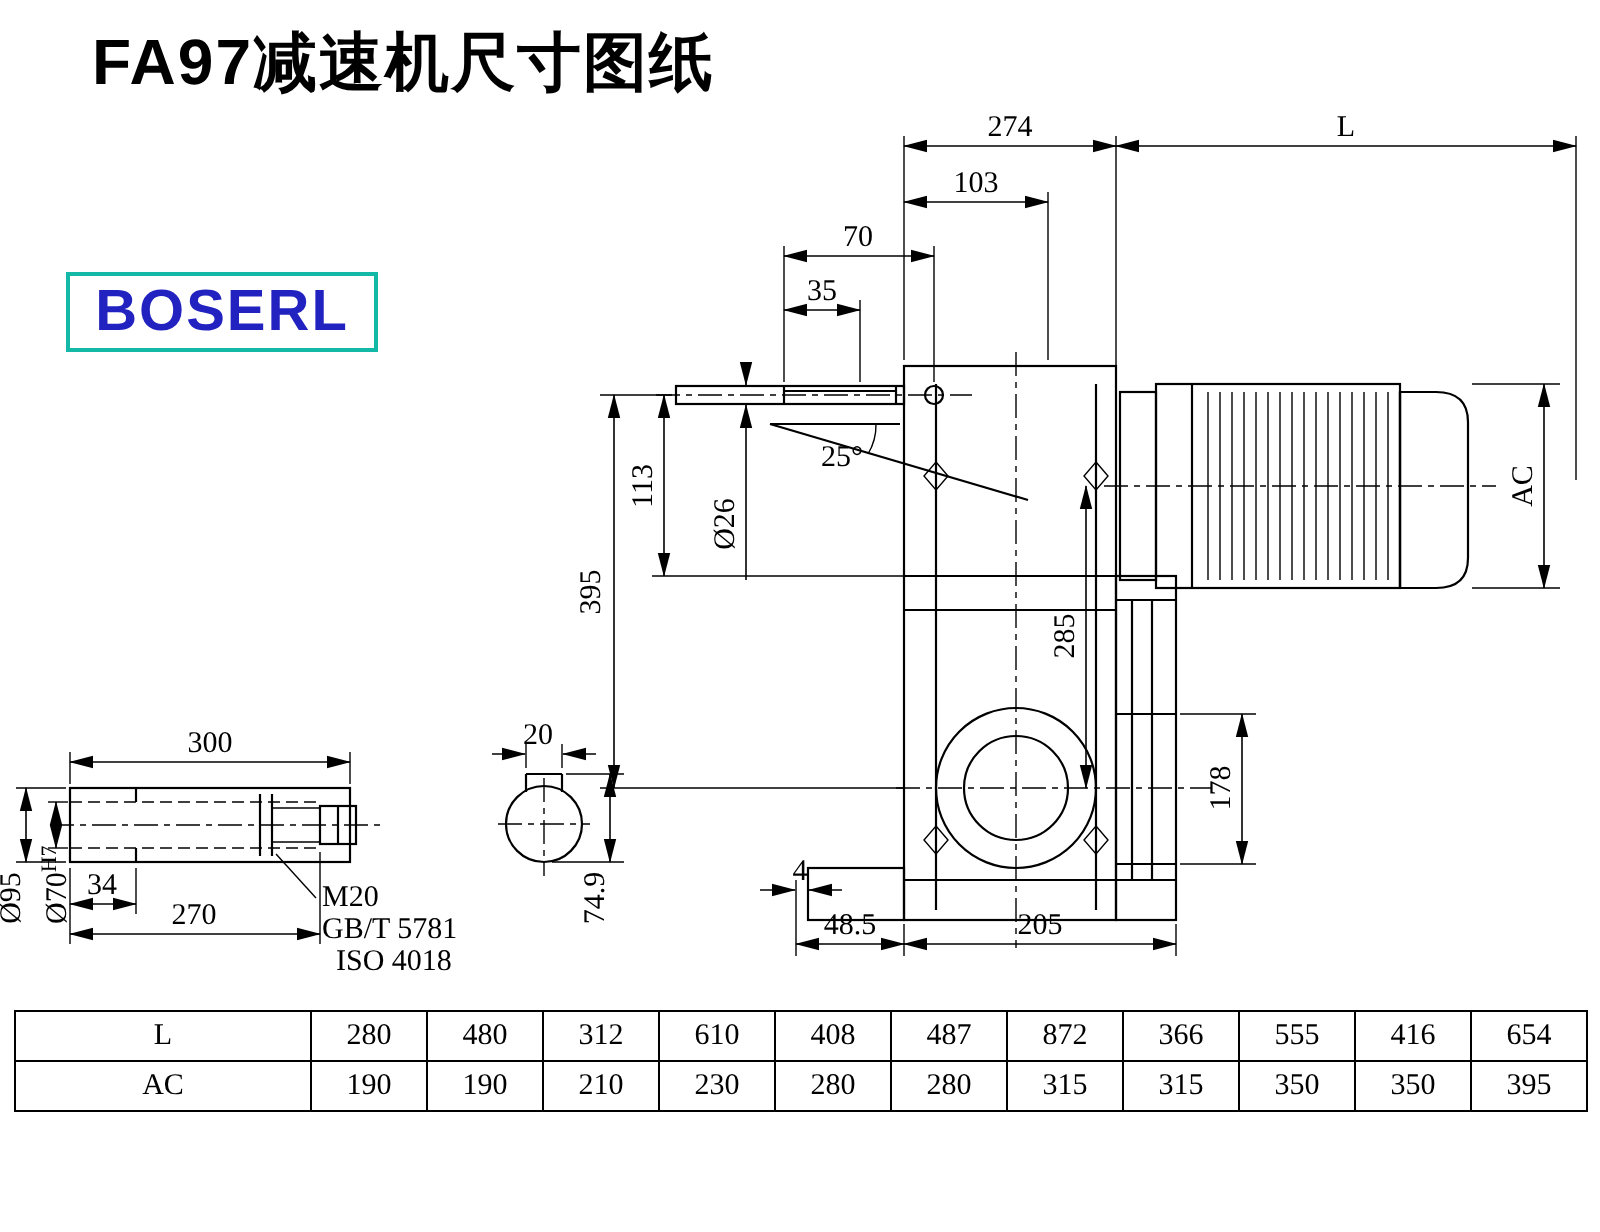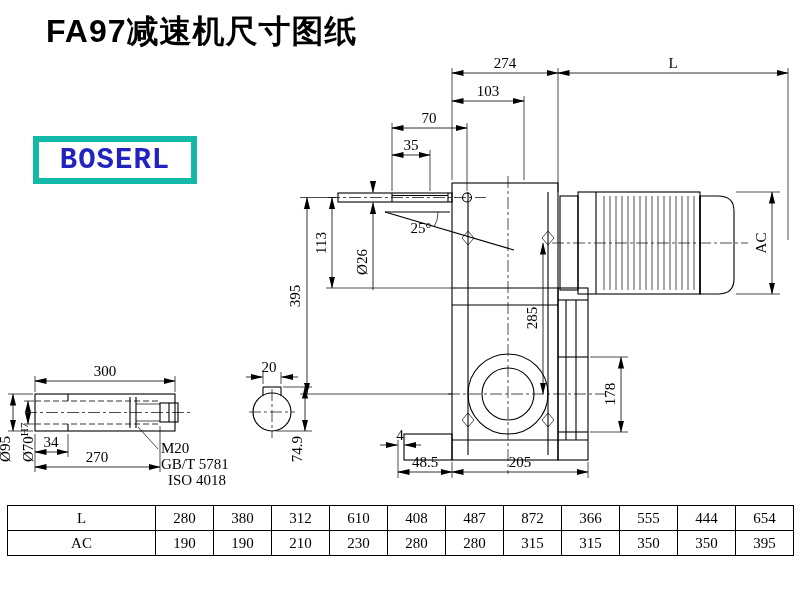--- a/index.html
+++ b/index.html
@@ -1,22 +1,22 @@
 <!DOCTYPE html>
 <html><head>
 <meta charset="utf-8">
 <style>
   html,body{margin:0;padding:0;}
   body{width:800px;height:616px;background:#fff;position:relative;
        font-family:"Liberation Sans",sans-serif;color:#000;overflow:hidden;}
   .title{position:absolute;left:46px;top:10px;font-size:32px;font-weight:bold;
          letter-spacing:1px;white-space:nowrap;}
   .logo{position:absolute;left:33px;top:136px;width:152px;height:36px;
-        border:6px solid #14b8a6;background:#fff;color:#2222c0;
-        font-family:Liberation Mono, monospace;font-size:29px;font-weight:bold;
+        border:2px solid #14b8a6;background:#fff;color:#2222c0;
+        font-family:Liberation Sans, sans-serif;font-size:29px;font-weight:bold;
         display:flex;align-items:center;justify-content:center;letter-spacing:1px;}
   svg.drawing{position:absolute;left:0;top:0;}
 
   
   .ln{fill:none;stroke:#000;stroke-width:1.1;}
   .thin{fill:none;stroke:#000;stroke-width:0.7;}
   .ext{stroke:#000;stroke-width:0.7;}
   .cl{stroke:#000;stroke-width:0.7;stroke-dasharray:12 3 3 3;}
   .dash2{stroke:#000;stroke-width:0.8;stroke-dasharray:6 3;}
   .dim{stroke:#000;stroke-width:0.8;marker-start:url(#arr);marker-end:url(#arr);}
@@ -243,29 +243,29 @@
       <col style="width:58px">
     <col style="width:58px">
       <col style="width:58px">
       <col style="width:58px">
       <col style="width:58px">
   </colgroup>
   <tbody>
   <tr>
     <td>L</td>
     <td>280</td>
-    <td>380</td>
+    <td>480</td>
     <td>312</td>
     <td>610</td>
     <td>408</td>
     <td>487</td>
     <td>872</td>
     <td>366</td>
     <td>555</td>
-    <td>444</td>
+    <td>416</td>
     <td>654</td>
   </tr>
   <tr>
     <td>AC</td>
     <td>190</td>
     <td>190</td>
     <td>210</td>
     <td>230</td>
     <td>280</td>
     <td>280</td>

